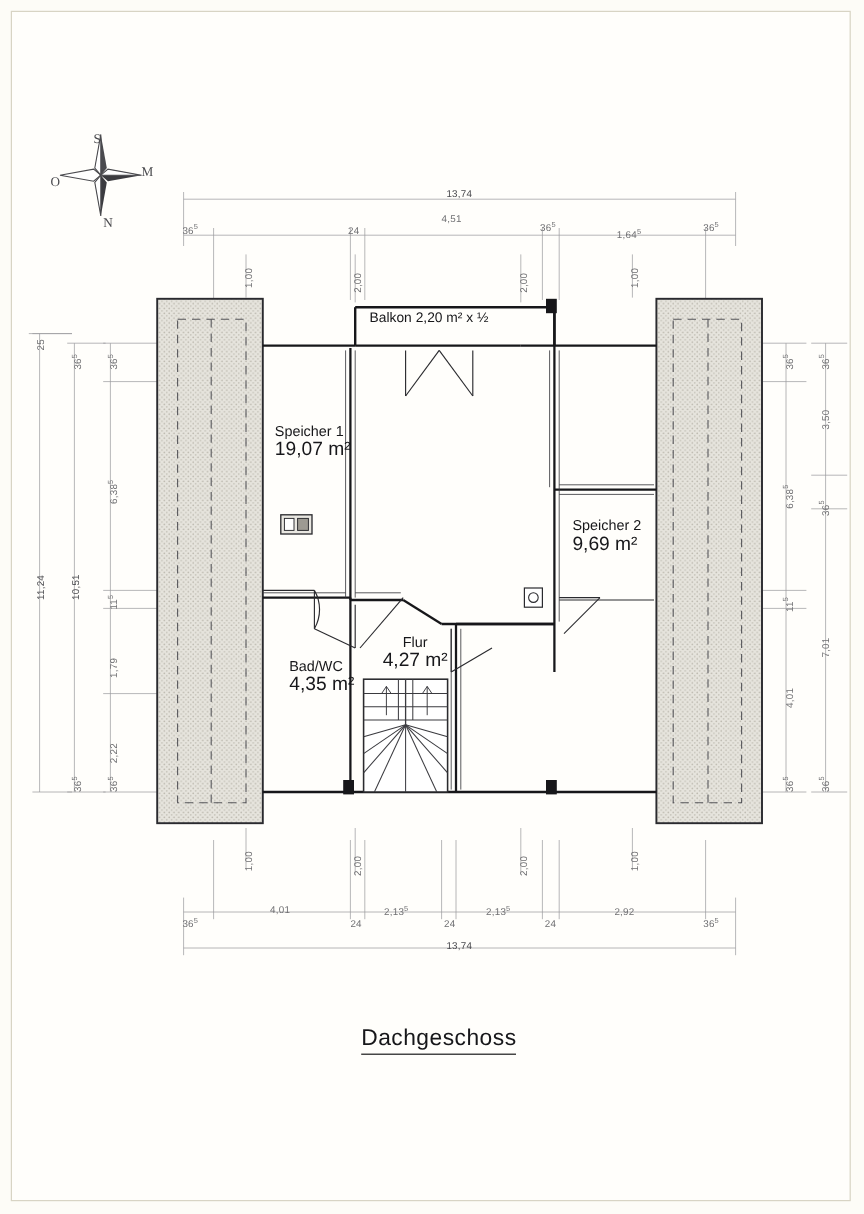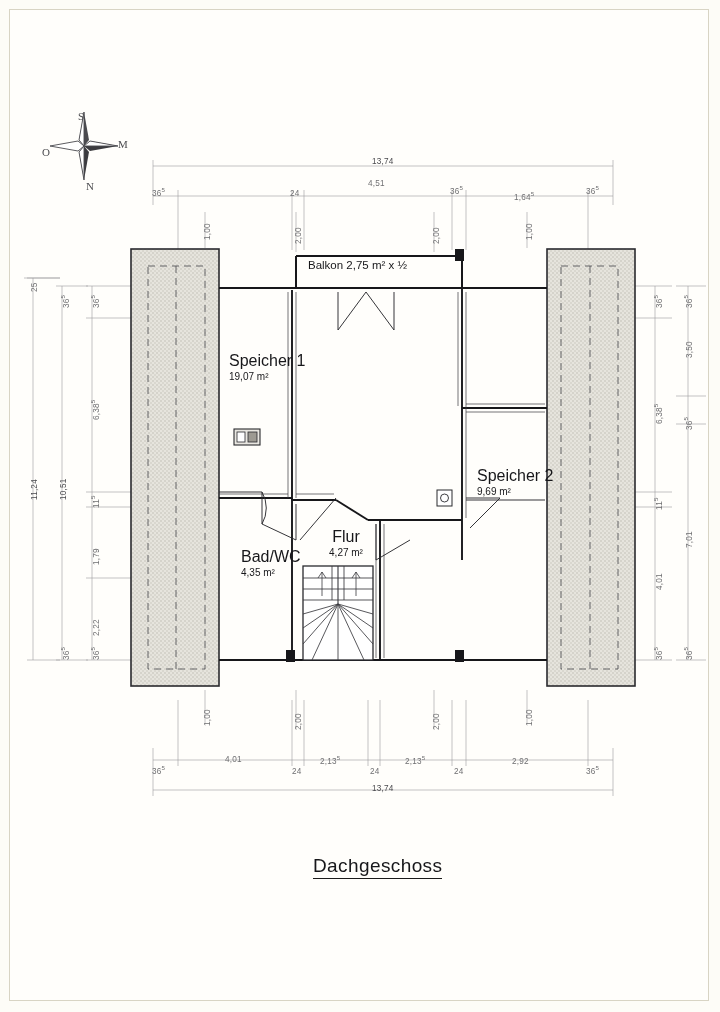--- a/index.html
+++ b/index.html
@@ -24,22 +24,22 @@
   svg.plan{position:absolute;left:0;top:0;width:720px;height:1012px;}
 
   
   .lbl{
     position:absolute;
     font-family:"Liberation Sans","DejaVu Sans",sans-serif;
     color:#17171a;
     white-space:nowrap;
     line-height:1.18;
   }
-  .room-name{font-size:16px;}
-  .room-area{font-size:10px;}
+  .room-name{font-size:12px;}
+  .room-area{font-size:16px;}
   .room{position:absolute;text-align:left;}
   .room.center{text-align:center;}
   .balkon{font-size:11.5px;}
   .title{
     position:absolute;
     font-size:19px;
     letter-spacing:.4px;
     border-bottom:1.6px solid #1a1a1a;
     padding-bottom:1px;
     color:#17171a;
@@ -294,39 +294,39 @@
   <div class="cmp" style="left:118px;top:138px;">M</div>
   <div class="cmp" style="left:86px;top:180px;">N</div>
   <div class="cmp" style="left:42px;top:146px;">O</div>
 
   <div class="room" style="left:229px;top:352px;">
     <div class="lbl room-name" style="position:static">Speicher 1</div>
     <div class="lbl room-area" style="position:static">19,07 m²</div>
   </div>
 
 
-  <div class="room" style="left:477px;top:431px;margin-top:36px;">
+  <div class="room" style="left:477px;top:431px;">
     <div class="lbl room-name" style="position:static">Speicher 2</div>
     <div class="lbl room-area" style="position:static">9,69 m²</div>
   </div>
 
   <div class="room" style="left:241px;top:548px;">
     <div class="lbl room-name" style="position:static">Bad/WC</div>
     <div class="lbl room-area" style="position:static">4,35 m²</div>
   </div>
 
   <div class="room center" style="left:311px;top:528px;width:70px;">
     <div class="lbl room-name" style="position:static">Flur</div>
     <div class="lbl room-area" style="position:static">4,27 m²</div>
   </div>
 
 
-  <div class="lbl balkon" style="left:308px;top:259px;">Balkon  2,75 m² x ½</div>
-
-  <div class="title" style="left:313px;top:855px;">Dachgeschoss</div>
+  <div class="lbl balkon" style="left:308px;top:259px;">Balkon  2,20 m² x ½</div>
+
+  <div class="title" style="left:301px;top:855px;">Dachgeschoss</div>
 
   <div class="dim strong" style="left:372px;top:157px;">13,74</div>
 
   <div class="dim" style="left:152px;top:186px;"><span>36</span><sup>5</sup></div>
   <div class="dim" style="left:290px;top:186px;"><span>24</span><sup></sup></div>
   <div class="dim" style="left:368px;top:176px;"><span>4,51</span><sup></sup></div>
   <div class="dim" style="left:450px;top:184px;"><span>36</span><sup>5</sup></div>
   <div class="dim" style="left:514px;top:190px;"><span>1,64</span><sup>5</sup></div>
   <div class="dim" style="left:586px;top:184px;"><span>36</span><sup>5</sup></div>
 

